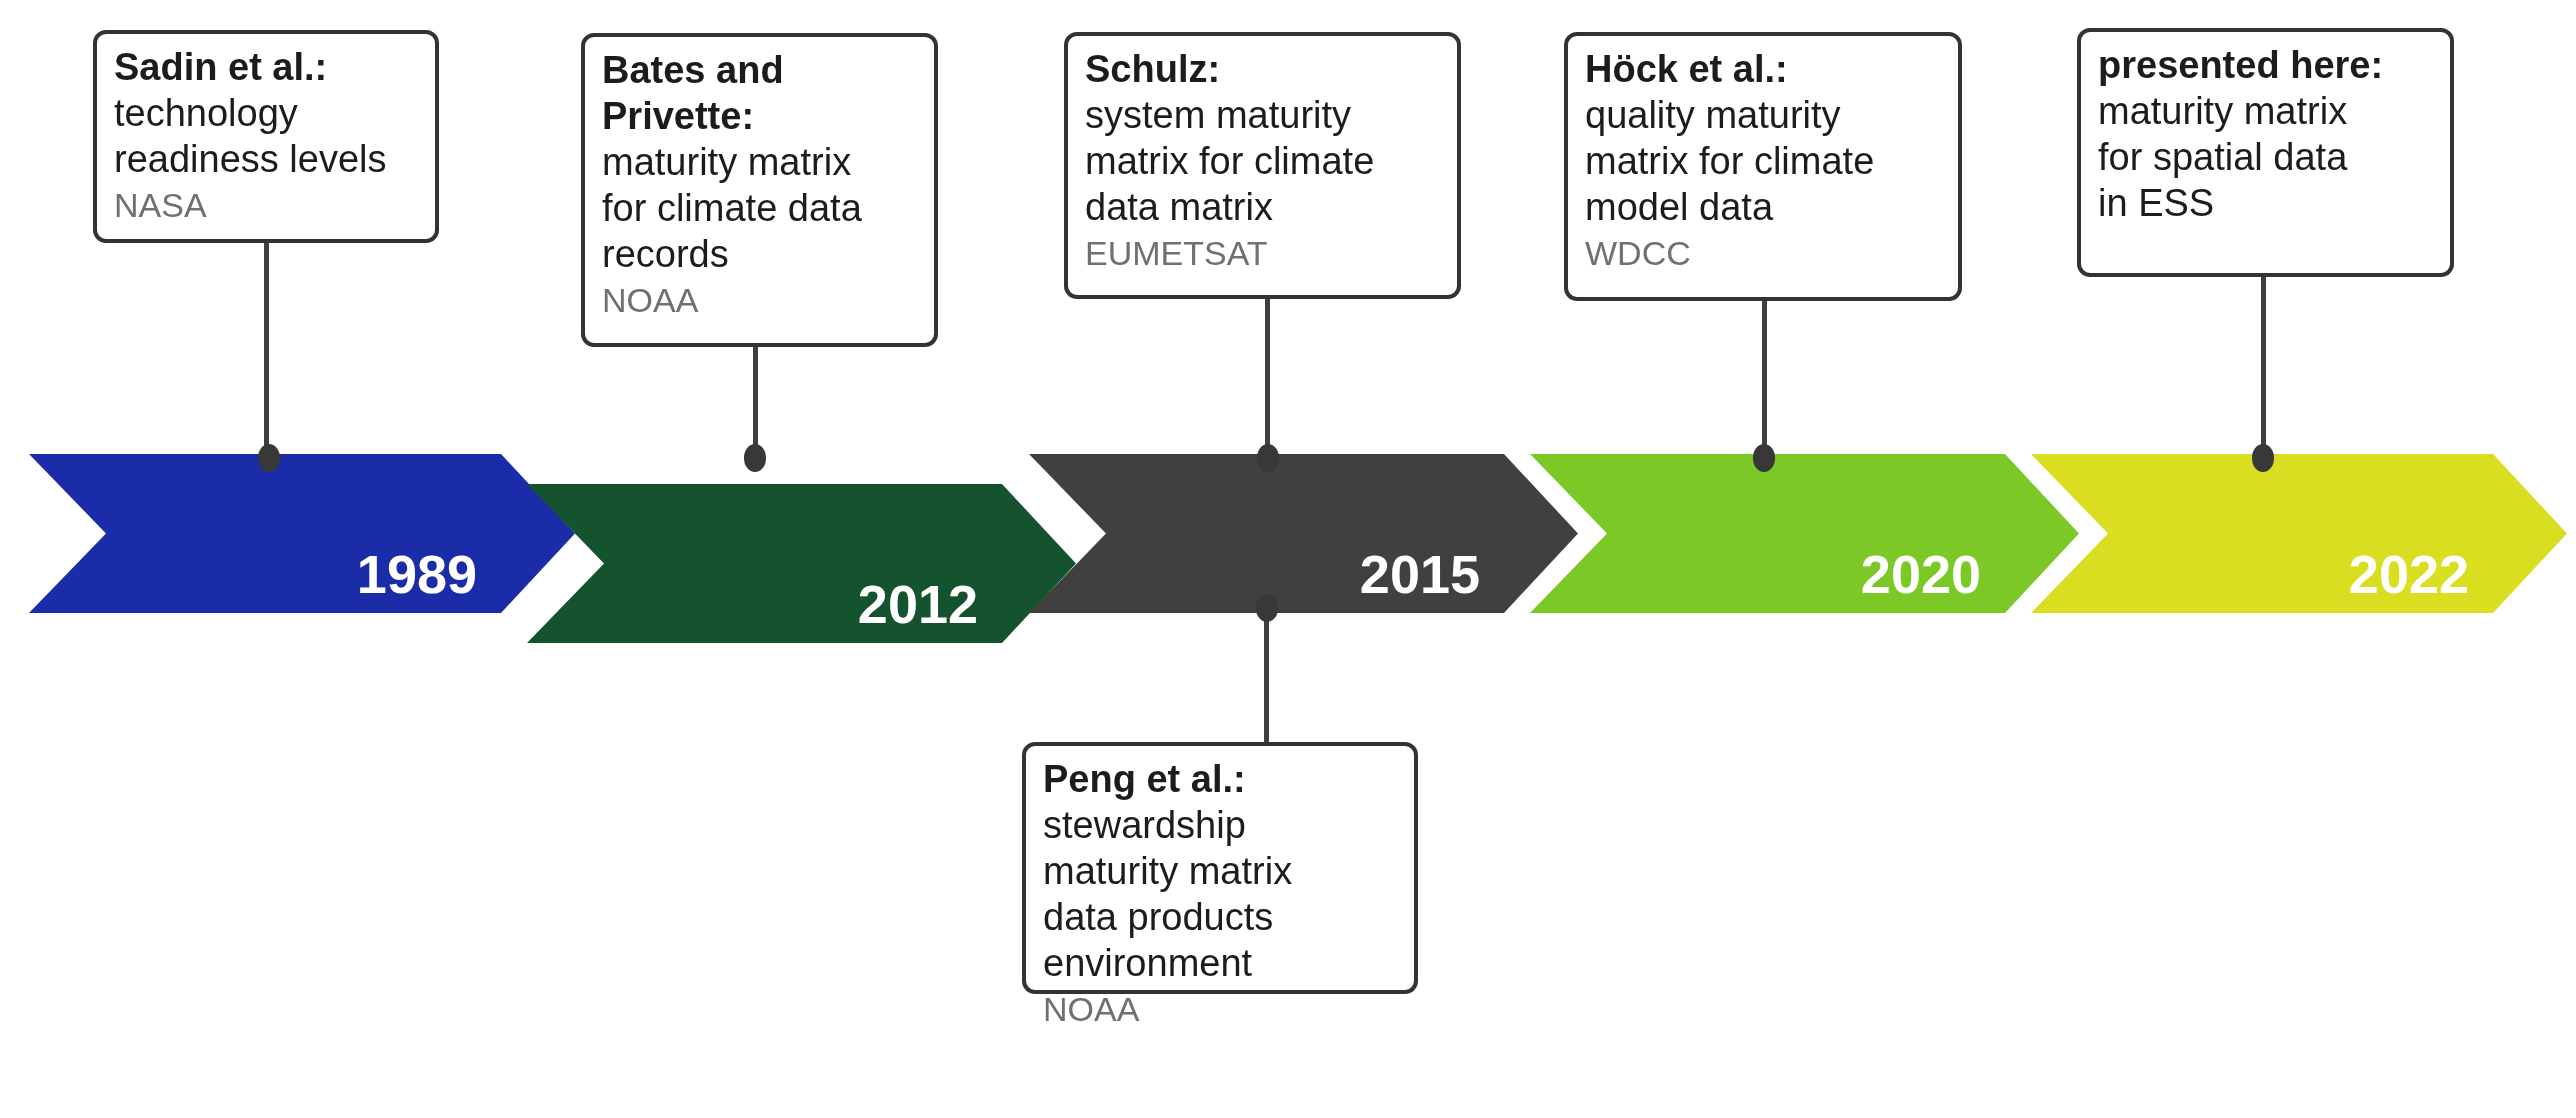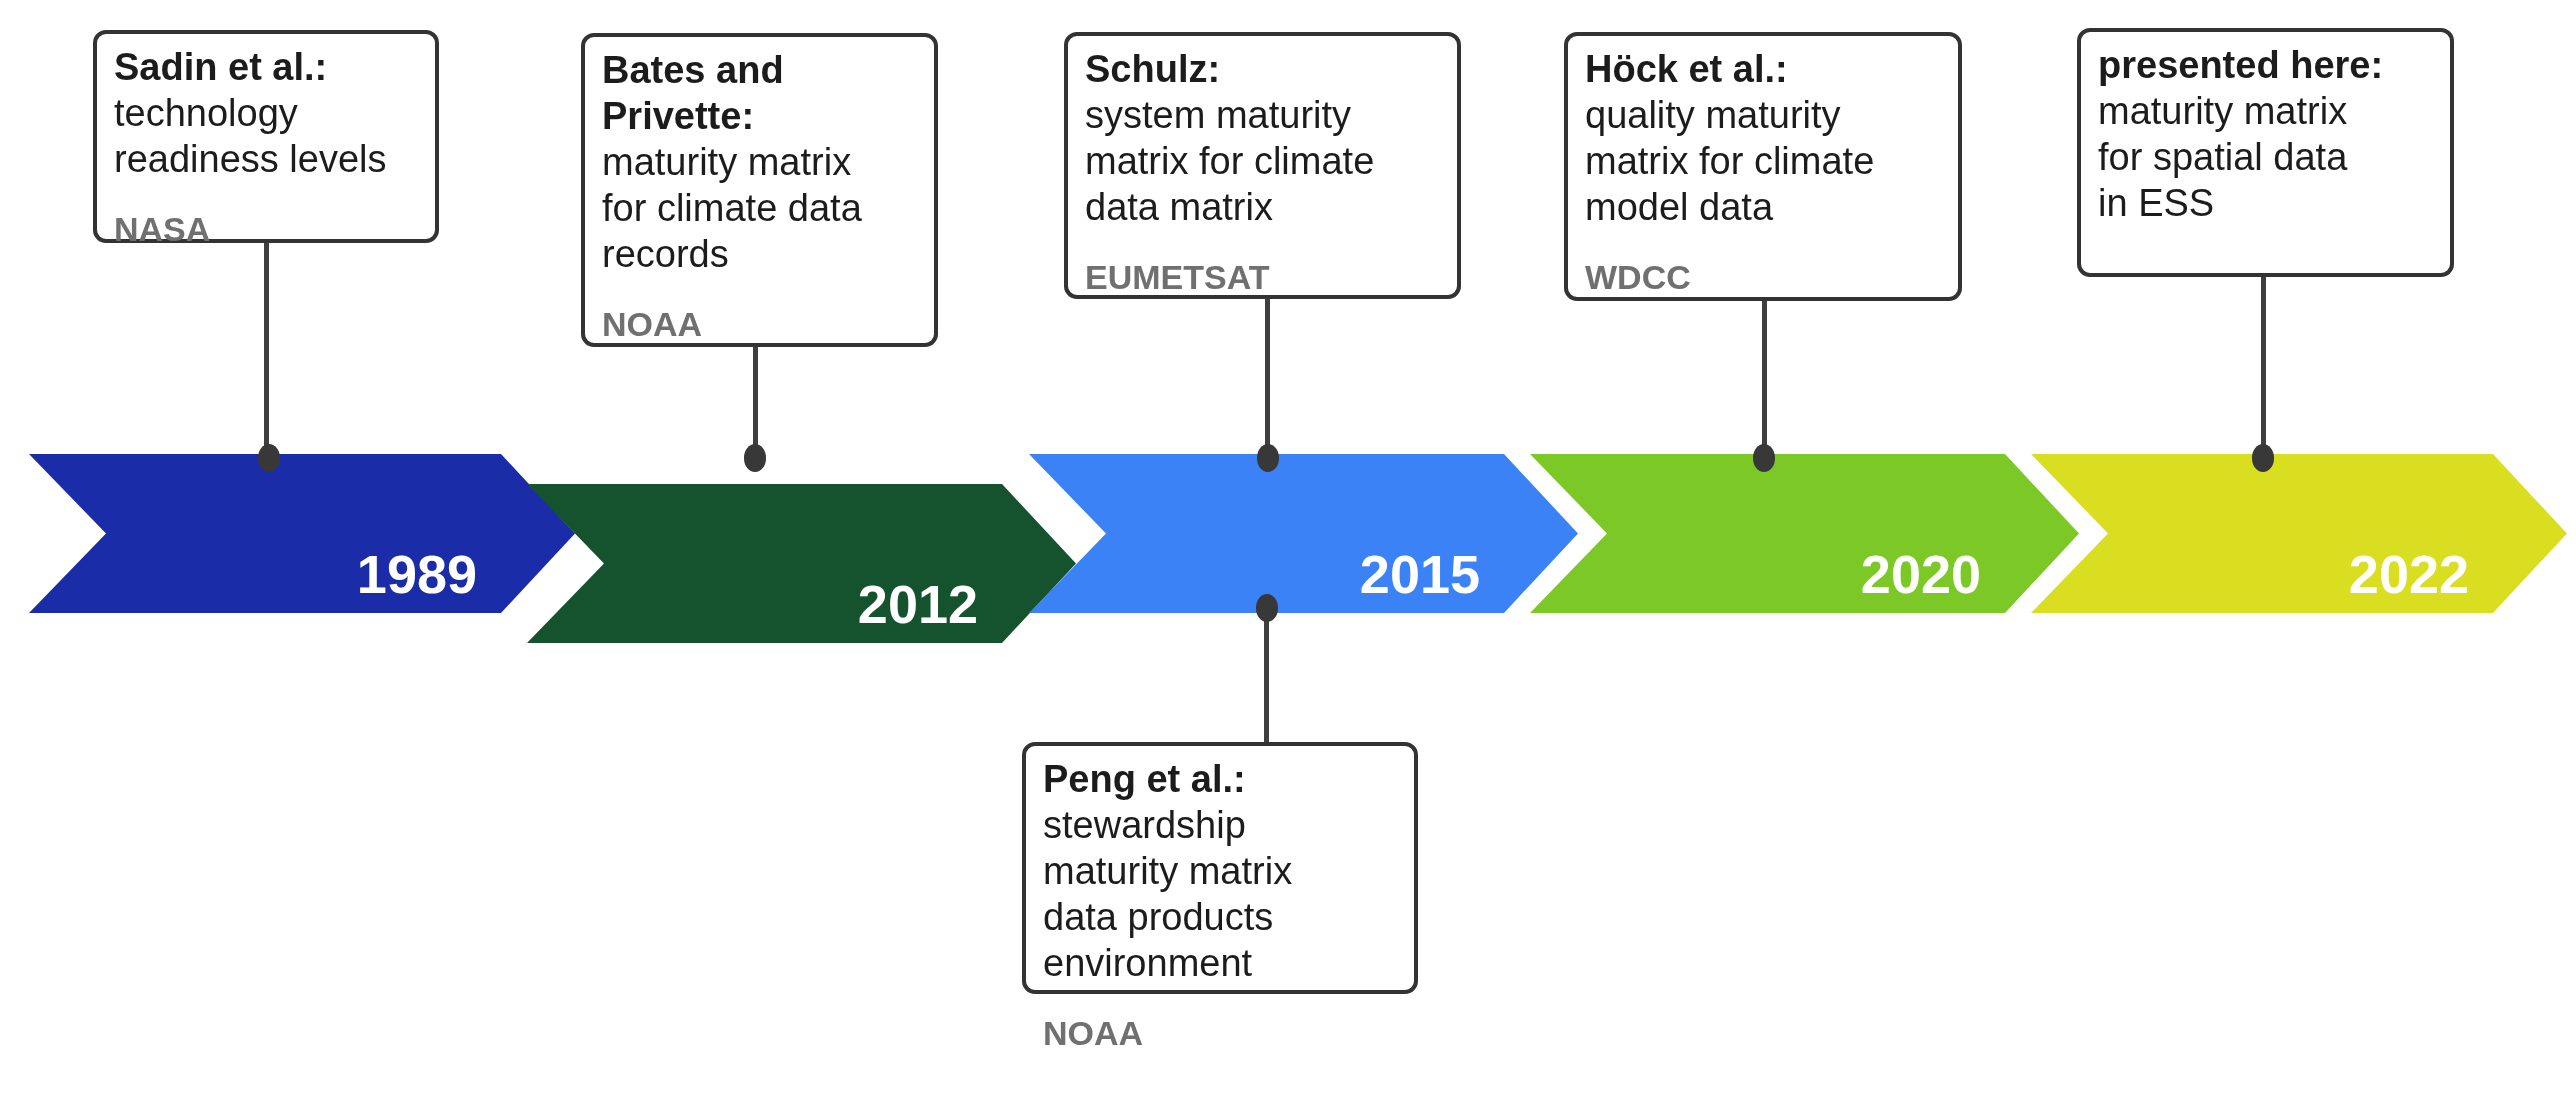--- a/index.html
+++ b/index.html
@@ -81,34 +81,34 @@
   }
   .b1 { left:  93px; top:  30px; width: 346px; height: 213px; }
   .b2 { left:  581px; top:  33px; width: 357px; height: 314px; }
   .b3 { left: 1064px; top:  32px; width: 397px; height: 267px; }
   .b4 { left: 1564px; top:  32px; width: 398px; height: 269px; }
   .b5 { left: 2077px; top:  28px; width: 377px; height: 249px; }
   .b6 { left: 1022px; top: 742px; width: 396px; height: 252px; }
 
   .t-line { font-weight: 700; white-space: nowrap; }
   .b-line { font-weight: 400; white-space: nowrap; }
-  .org    { font-weight: 700; font-size: 34px; color: #707070; white-space: nowrap; margin-top: 24px; }
+  .org    { font-weight: 400; font-size: 34px; color: #707070; white-space: nowrap; }
 </style>
 </head>
 <body>
 
 <div id="canvas">
 
   <div class="arrow a1" style="background: rgb(27, 44, 169);">
     <span class="year">1989</span>
   </div>
   <div class="arrow a2" style="background: #14532d; margin-top: 30px;">
     <span class="year">2012</span>
   </div>
-  <div class="arrow a3" style="background: #3b82f6;">
+  <div class="arrow a3" style="background: #404040;">
     <span class="year">2015</span>
   </div>
   <div class="arrow a4" style="background: rgb(123, 200, 39);">
     <span class="year">2020</span>
   </div>
   <div class="arrow a5" style="background: rgb(218, 222, 33);">
     <span class="year">2022</span>
   </div>
 
   <div class="cl c1"></div>

